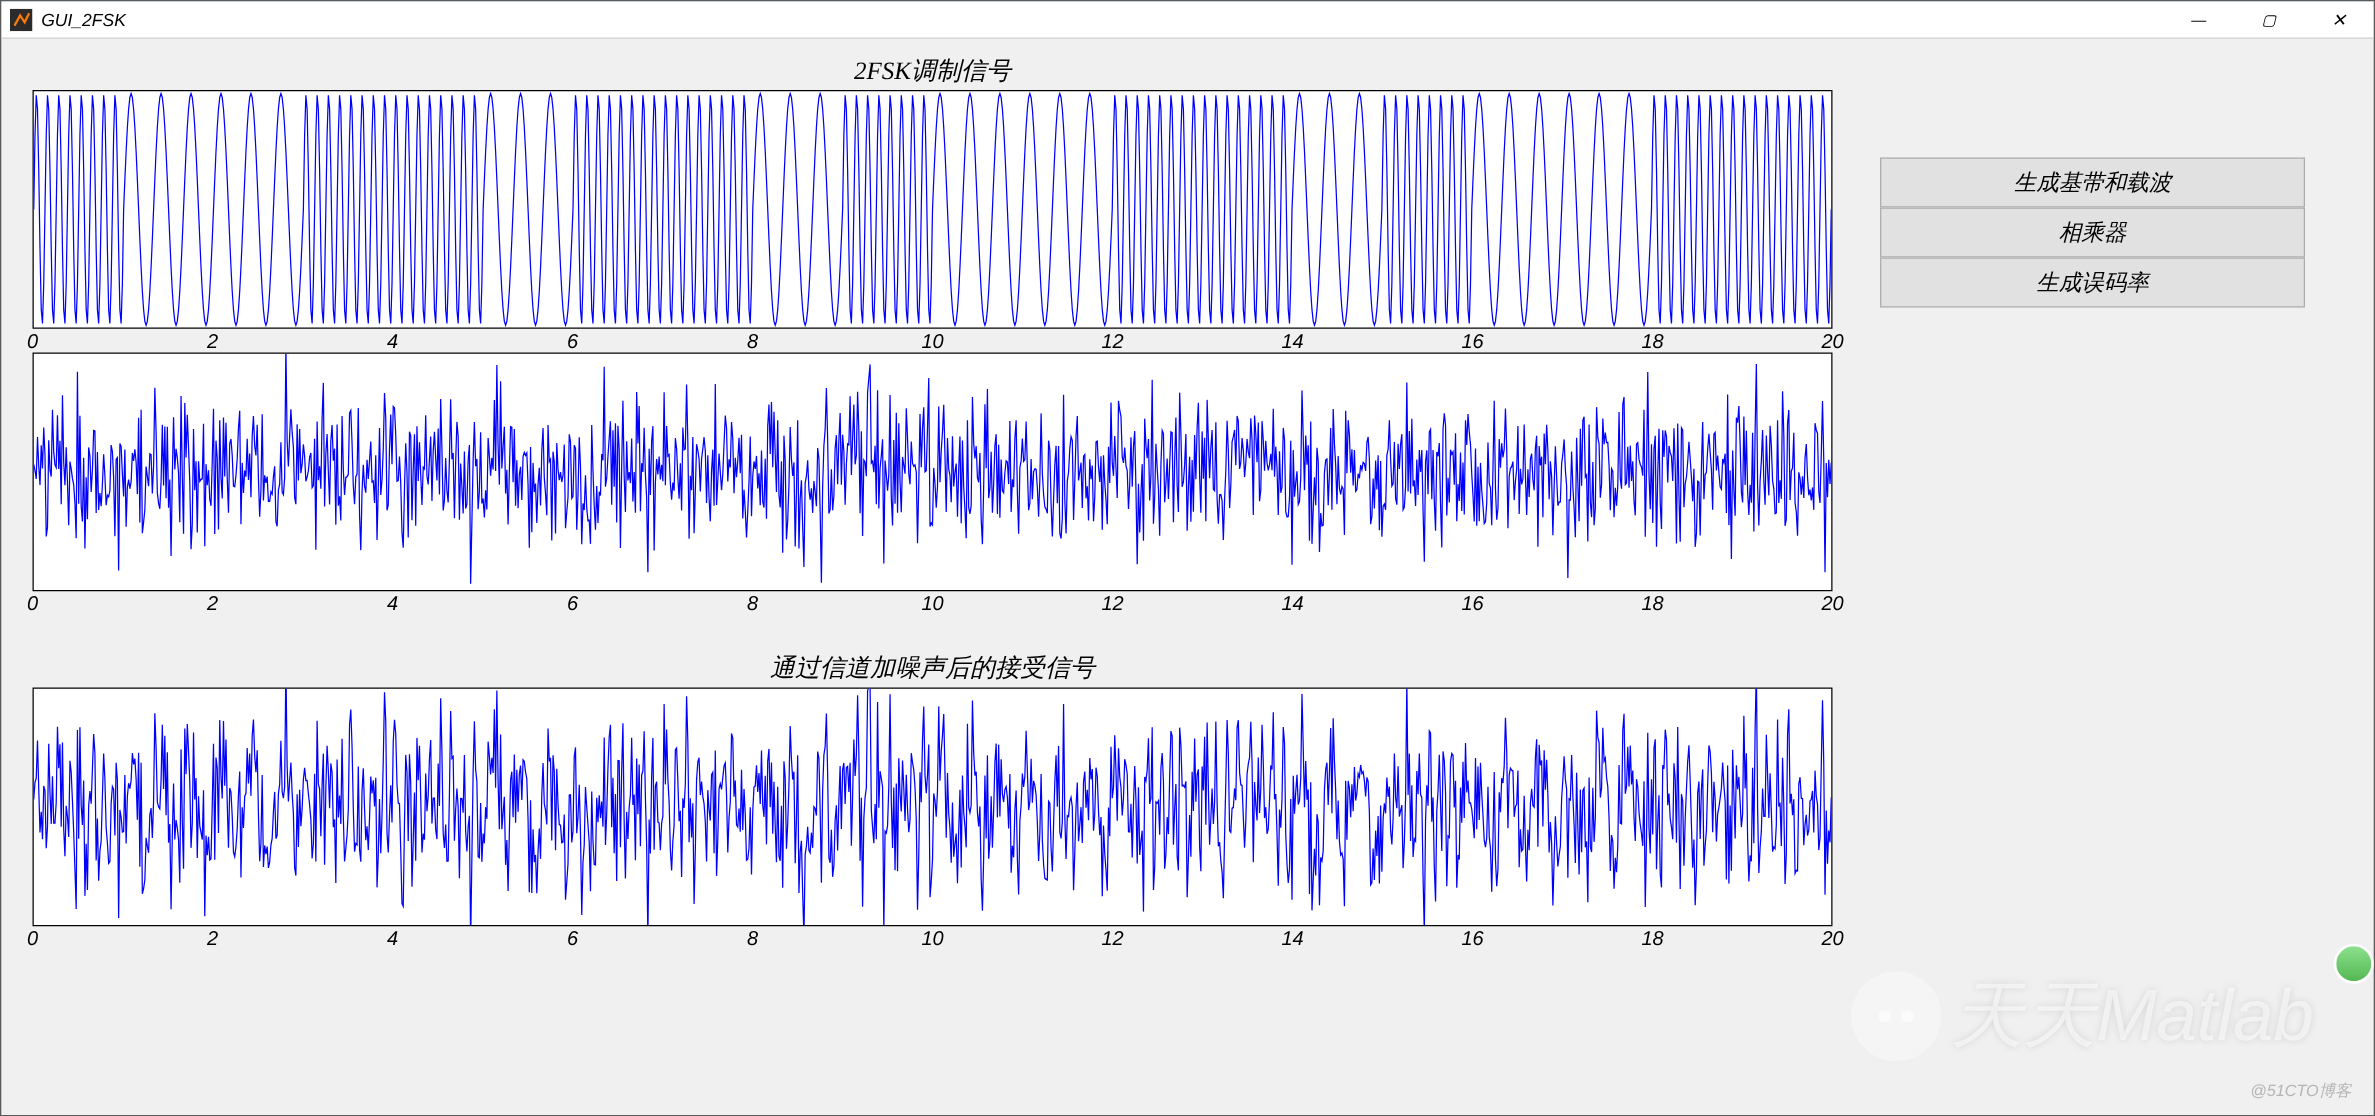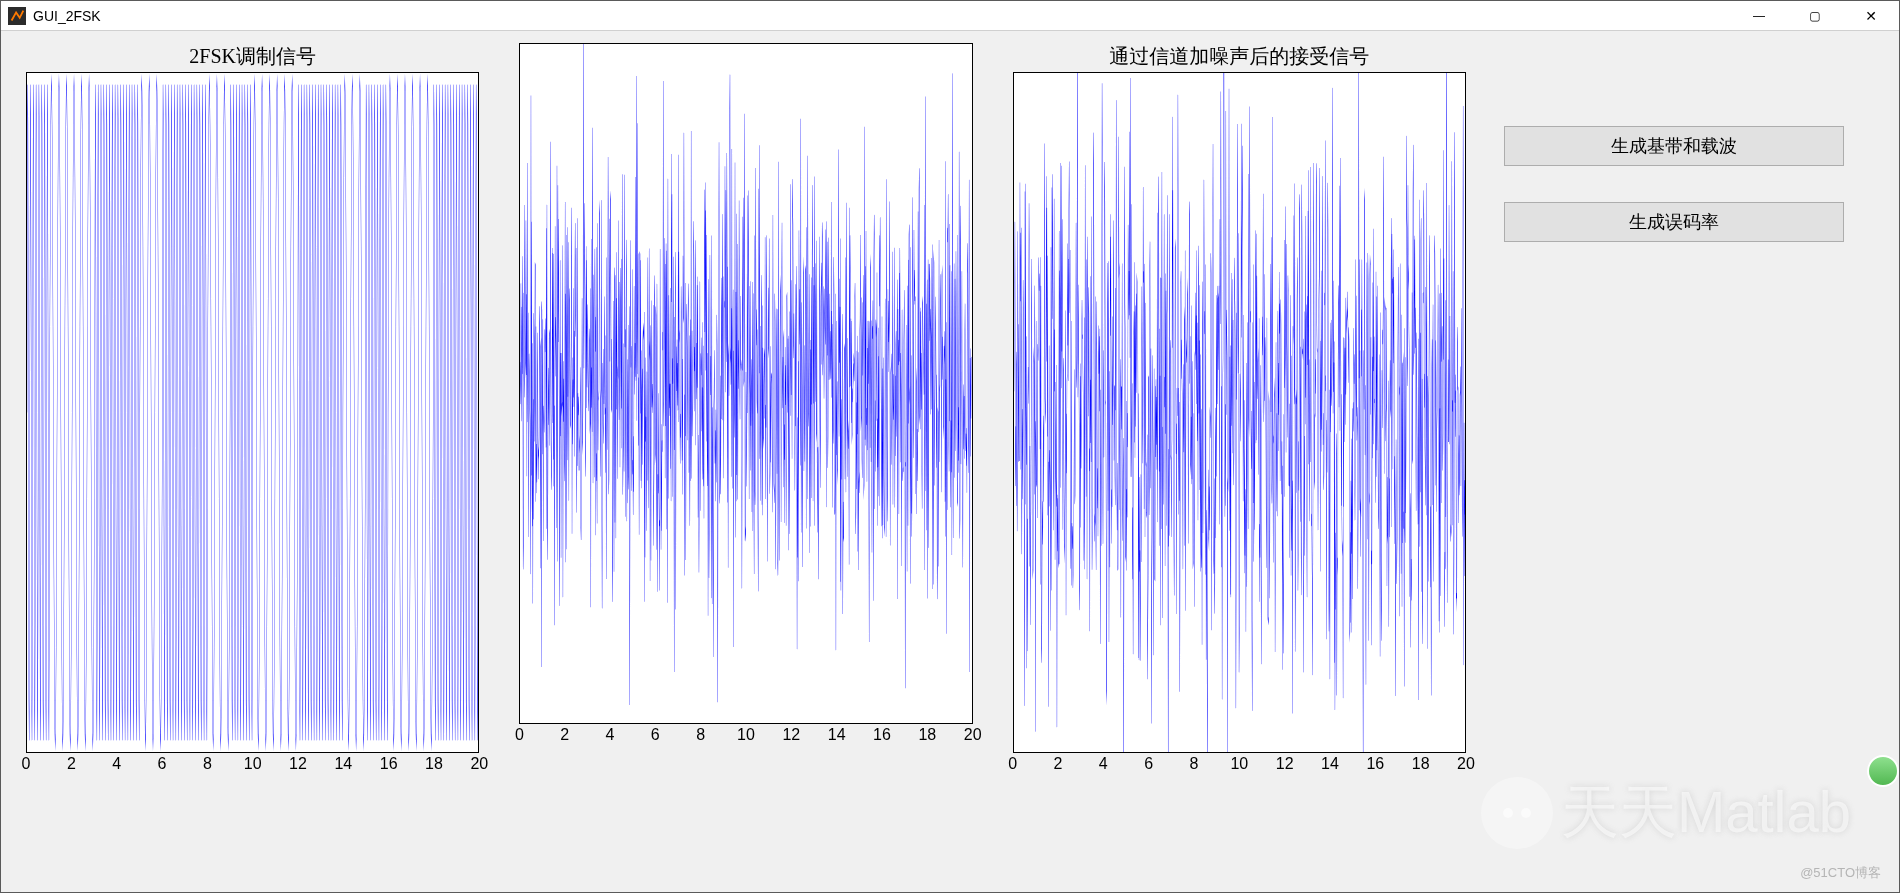--- a/index.html
+++ b/index.html
@@ -8,21 +8,21 @@
   background: #f0f0f0;
   font-family: "Segoe UI", Tahoma, sans-serif;
   font-size: 12px;
   position: relative;
   overflow: hidden;
 }
 .window {
   width: 100%; height: 100%;
   background: #0c4a6e;
   border: 1px solid #5a5a5a;
-  display: flex; flex-direction: column;
+  display: flex; flex-direction: column; font-style: italic;
 }
 .titlebar {
   height: 30px;
   background: #fff;
   display: flex; align-items: center;
   border-bottom: 1px solid #d0d0d0;
 }
 .titlebar .app-icon {
   width: 20px; height: 20px;
   margin: 0 6px;
@@ -34,37 +34,37 @@
   width: 56px; height: 30px;
   display:flex;align-items:center;justify-content:center;
   font-family: "Segoe UI Symbol", sans-serif;
   font-size: 12px; color:#000;
 }
 .titlebar .win-btn.close { font-size: 14px; }
 .client {
   flex:1; position:relative; background:#f0f0f0;
 }
 .plots {
-  position:absolute; left:0; top:12px; width:1480px; bottom:120px;
-  display:flex; flex-direction:row;
+  position:absolute; left:0; top:12px; width:1480px; bottom:132px;
+  display:flex; flex-direction:column;
 }
 .plot-group { flex:1; position:relative; padding-left:25px; padding-right:15px; }
 .plot-title { text-align:center; font-size:20px; color:#000; margin-bottom:2px; font-family: SimSun, "Segoe UI"; }
 .axes {
   position:relative; width:100%; height:calc(100% - 48px);
   background:#fff; border:1px solid #000;
 }
 .xticks { position:relative; height:22px; }
 .xticks span { position:absolute; transform:translateX(-50%); font-size:16px; color:#000; top:2px; }
 svg.signal { width:100%; height:100%; display:block; }
 svg.signal path, svg.signal polyline { fill:none; stroke:#0000ff; stroke-width:1; }
 
 .buttons {
   position:absolute; right:55px; top:95px; width:340px;
-  display:flex; flex-direction:column; gap:36px;
+  display:flex; flex-direction:column; 
 }
 .btn {
   height:40px; line-height:38px; text-align:center;
   font-size:18px; font-family: SimSun, "Microsoft YaHei", sans-serif;
   background:#e1e1e1; border:1px solid #adadad; color:#000;
   cursor:pointer;
 }
 .btn.selected {
   background:#cde6f7; border:2px solid #2a8dd4;
 }
@@ -178,20 +178,21 @@
             <span style="left: 80%;">16</span>
             <span style="left: 90%;">18</span>
             <span style="left: 100%;">20</span>
           </div>
       </div>
 
     </div>
 
     <div class="buttons" id="buttons">
         <div class="btn">生成基带和载波</div>
+        <div class="btn">相乘器</div>
         <div class="btn">生成误码率</div>
       </div>
 
     <div class="watermark-logo">
       <div class="wm-bubble"></div>
       <span>天天Matlab</span>
     </div>
     <div class="green-badge"></div>
     <div class="watermark-small">@51CTO博客</div>
   </div>

